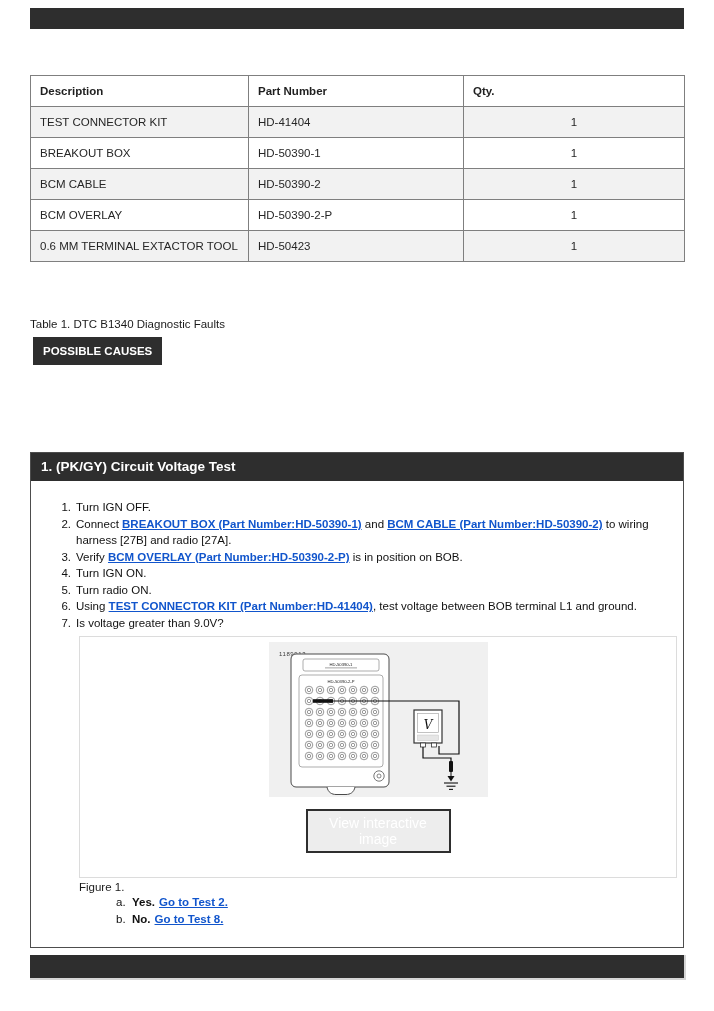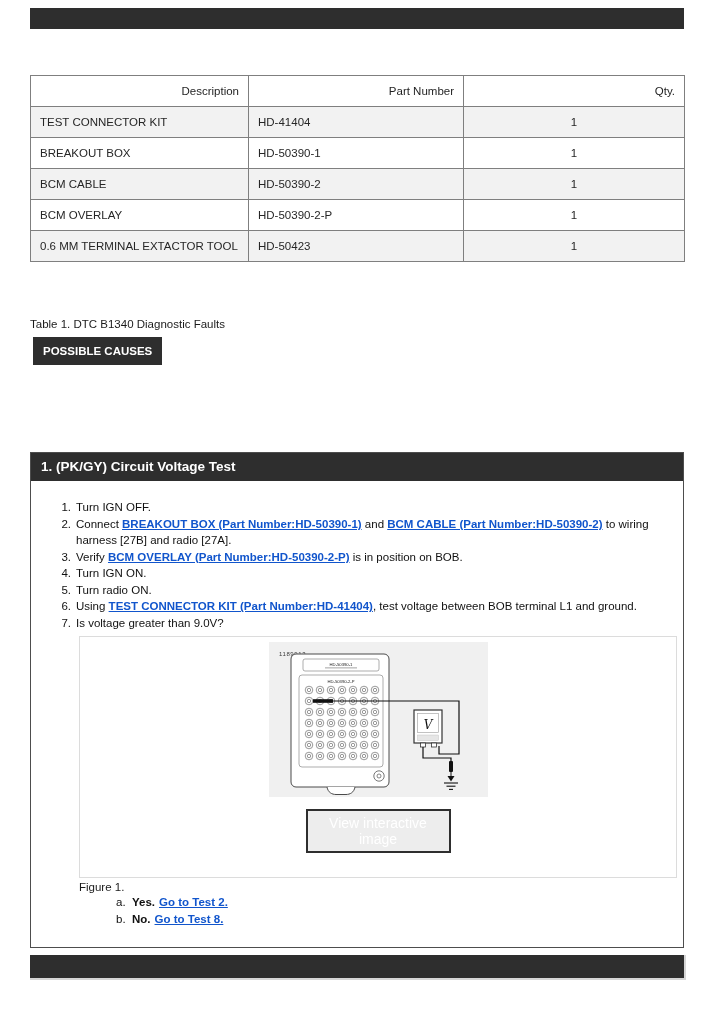--- a/index.html
+++ b/index.html
@@ -6,21 +6,21 @@
   .page{position:relative;width:714px;height:1011px;background:#fff;overflow:hidden;
         font-family:"Liberation Sans",sans-serif;color:#1b1b1b;}
   .bar{position:absolute;left:30px;width:654px;background:#2e2e2e;}
   .bar.top{top:8px;height:21px;}
   .bar.bottom{top:955px;height:23px;border-bottom:2px solid #d6d6d6;border-right:2px solid #d6d6d6;}
 
   .st-head{position:absolute;left:30px;top:56px;font-size:12px;font-weight:bold;color:#101010;margin-top:20px;}
   table{border-collapse:collapse;}
   .st-table{position:absolute;left:30px;top:75px;width:654px;font-size:11.5px;color:#262626;table-layout:fixed;}
   .st-table th,.st-table td{border:1px solid #7f7f7f;height:30px;padding:0 9px;overflow:hidden;}
-  .st-table th{font-weight:normal;text-align:right;color:#1f1f1f;background:#fff;}
+  .st-table th{font-weight:bold;text-align:left;color:#1f1f1f;background:#fff;}
   .st-table td{text-align:left;background:#fff;margin-left:8px;}
   .st-table tbody tr:nth-child(odd) td{background:#f2f2f2;}
   .st-table td.center{text-align:center;}
 
   .dtc-caption{position:absolute;left:30px;top:318px;font-size:11.5px;color:#1b1b1b;}
   .pc-table{position:absolute;left:33px;top:337px;font-size:11.5px;color:#141414;}
   .pc-table th{background:#2e2e2e;color:#fff;font-weight:bold;text-align:center;
                padding:7px 9px;border:1px solid #2e2e2e;font-size:11.5px;white-space:nowrap;}
   .pc-table td{border:1px solid #6e6e6e;padding:8px 9px;white-space:nowrap;background:#fff;}
   .pc-table tbody tr:nth-child(2) td{background:#f2f2f2;}

